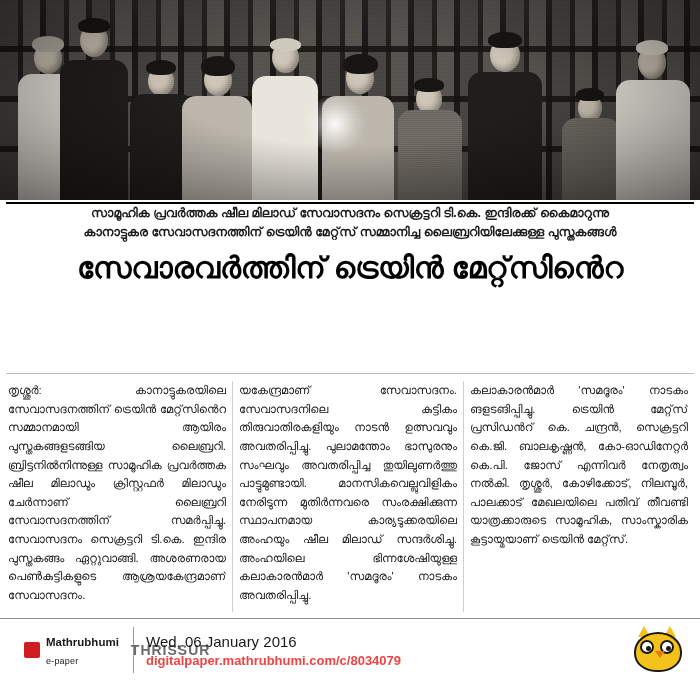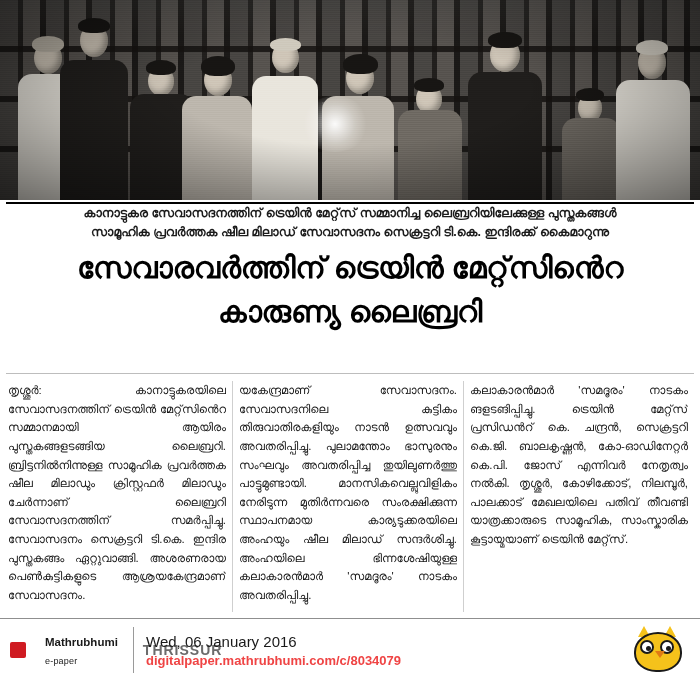--- a/index.html
+++ b/index.html
@@ -193,21 +193,22 @@
     border-right: 1px solid #9a9a9a;
     display: flex;
     flex-direction: column;
     justify-content: center;
     box-sizing: border-box;
     padding-left: 4px;
   }
   .brand-row {
     display: flex;
     align-items: center;
-    gap: 19px;
+    gap: 6px;
+    margin-left: 14px;
   }
   .brand-mark {
     width: 16px;
     height: 16px;
     background: #cf1b22;
     border-radius: 2px;
     flex: 0 0 16px;
   }
   .brand-name {
     font-size: 11.5px;
@@ -367,27 +368,26 @@
     </div>
 
     <div class="flash" style="left:300px; top:96px; width:70px; height:56px;"></div>
     <div class="photo-grain"></div>
     <div class="photo-vignette"></div>
   </div>
 
   <div class="caption-rule"></div>
 
   <div class="caption">
+    <div>സാമൂഹിക പ്രവർത്തക ഷീല മിലാഡ് സേവാസദനം സെക്രട്ടറി ടി.കെ. ഇന്ദിരക്ക് കൈമാറുന്നു</div>
     <div>കാനാട്ടുകര സേവാസദനത്തിന് ട്രെയിൻ മേറ്റ്‌സ് സമ്മാനിച്ച ലൈബ്രറിയിലേക്കുള്ള പുസ്തകങ്ങൾ</div>
-    <div>സാമൂഹിക പ്രവർത്തക ഷീല മിലാഡ് സേവാസദനം സെക്രട്ടറി ടി.കെ. ഇന്ദിരക്ക് കൈമാറുന്നു</div>
   </div>
 
   <div class="headline">
     <span class="l1">സേവാരവർത്തിന് ട്രെയിൻ മേറ്റ്‌സിൻെറ</span>
-    <span class="l2">കാരുണ്യ ലൈബ്രറി</span>
   </div>
 
   <div class="head-rule"></div>
 
   <div class="columns">
     <div class="col">തൃശ്ശൂർ: കാനാട്ടുകരയിലെ സേവാസദനത്തിന് ട്രെയിൻ മേറ്റ്‌സിൻെറ സമ്മാനമായി ആയിരം പുസ്തകങ്ങളടങ്ങിയ ലൈബ്രറി. ബ്രിട്ടനിൽനിന്നുള്ള സാമൂഹിക പ്രവർത്തക ഷീല മിലാഡും ക്രിസ്റ്റഫർ മിലാഡും ചേർന്നാണ് ലൈബ്രറി സേവാസദനത്തിന് സമർപ്പിച്ചു. സേവാസദനം സെക്രട്ടറി ടി.കെ. ഇന്ദിര പുസ്തകങ്ങം ഏറ്റുവാങ്ങി. അശരണരായ പെൺകുട്ടികളുടെ ആശ്രയകേന്ദ്രമാണ് സേവാസദനം.</div>
     <div class="vrule"></div>
     <div class="col">യകേന്ദ്രമാണ് സേവാസദനം. സേവാസദനിലെ കുട്ടികം തിരുവാതിരകളിയും നാടൻ ഉത്സവവും അവതരിപ്പിച്ചു. പുലാമന്തോം ഭാസുരനും സംഘവും അവതരിപ്പിച്ച തുയിലുണർത്തു പാട്ടുമുണ്ടായി. മാനസികവെല്ലുവിളികം നേരിടുന്ന മുതിർന്നവരെ സംരക്ഷിക്കുന്ന സ്ഥാപനമായ കാര്യടുക്കരയിലെ അംഹയും ഷീല മിലാഡ് സന്ദർശിച്ചു. അംഹയിലെ ഭിന്നശേഷിയുള്ള കലാകാരൻമാർ 'സമദൂരം' നാടകം അവതരിപ്പിച്ചു.</div>
     <div class="vrule"></div>
     <div class="col">കലാകാരൻമാർ 'സമദൂരം' നാടകം ങളടങിപ്പിച്ചു. ട്രെയിൻ മേറ്റ്‌സ് പ്രസിഡൻറ് കെ. ചന്ദ്രൻ, സെക്രട്ടറി കെ.ജി. ബാലകൃഷ്ണൻ, കോ-ഓഡിനേറ്റർ കെ.പി. ജോസ് എന്നിവർ നേതൃത്വം നൽകി. തൃശ്ശൂർ, കോഴിക്കോട്, നിലമ്പൂർ, പാലക്കാട് മേഖലയിലെ പതിവ് തീവണ്ടി യാത്രക്കാരുടെ സാമൂഹിക, സാംസ്കാരിക കൂട്ടായ്മയാണ് ട്രെയിൻ മേറ്റ്‌സ്.</div>

